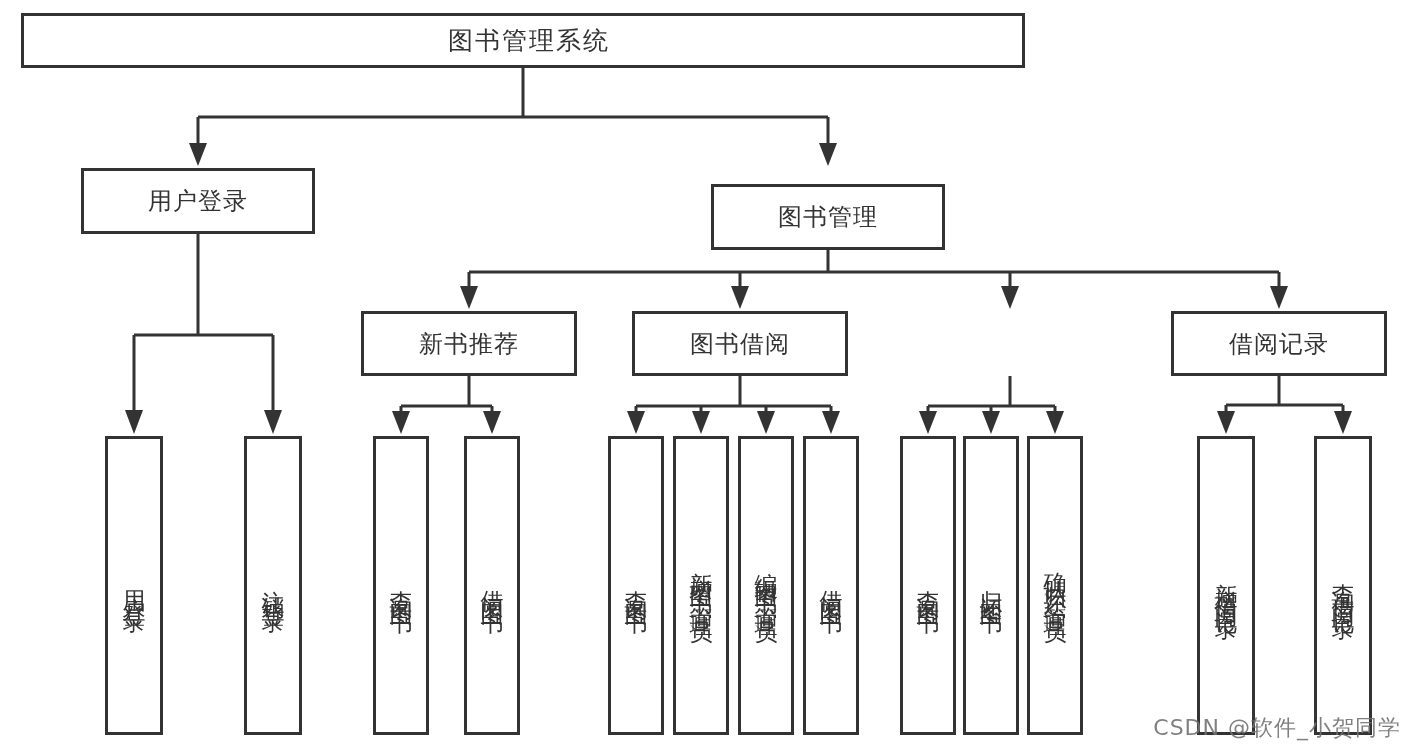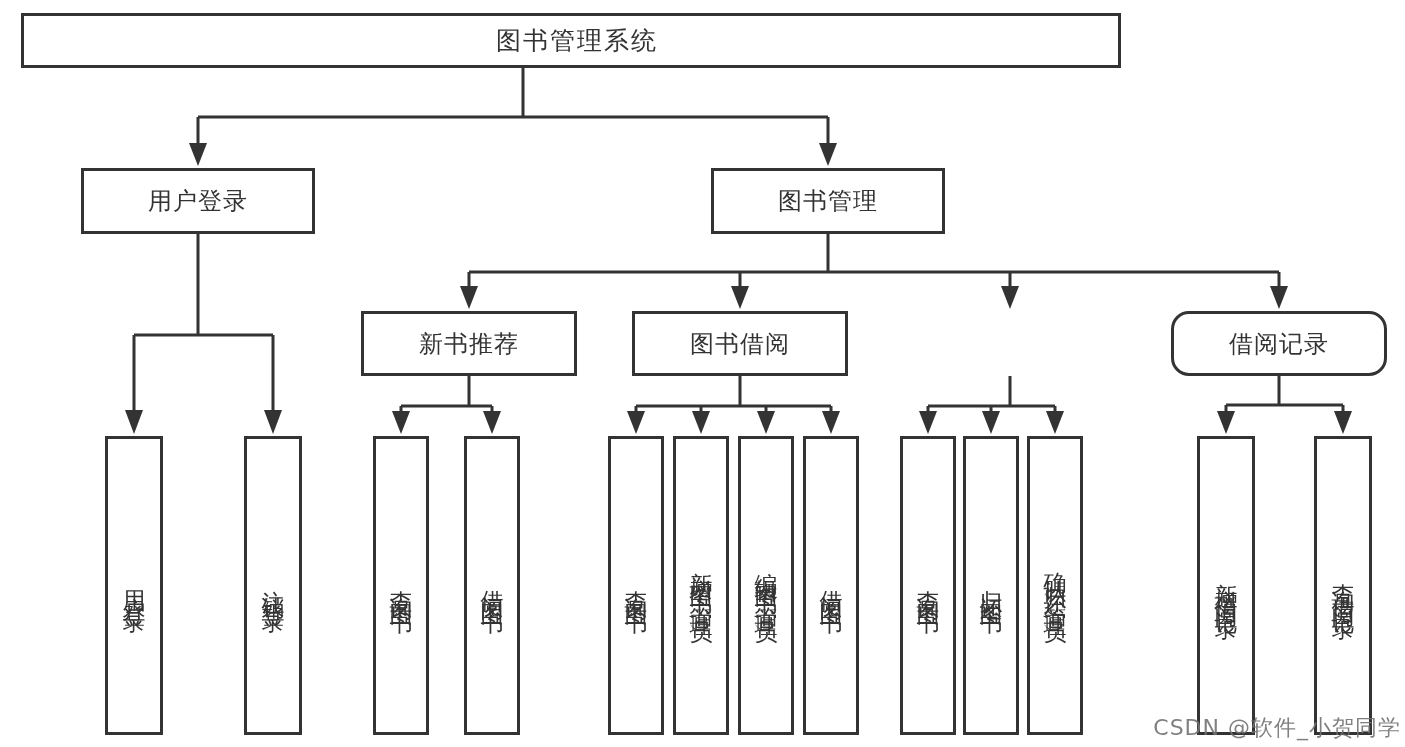--- a/index.html
+++ b/index.html
@@ -113,28 +113,28 @@
       <polygon points="1046,411 1064,411 1055,434" stroke="none"></polygon>
     </g>
 
     <g stroke="#333333" stroke-width="3" fill="#333333">
       <path d="M1279,376 V405 M1226,405 H1343 M1226,405 V413 M1343,405 V413" fill="none"></path>
       <polygon points="1217,411 1235,411 1226,434" stroke="none"></polygon>
       <polygon points="1334,411 1352,411 1343,434" stroke="none"></polygon>
     </g>
   </svg>
 
-  <div class="node hnode root-node" style="left:21px; top:13px; width:1100px; height:55px;padding-left:12px;">图书管理系统</div>
+  <div class="node hnode root-node" style="left:21px; top:13px; width:1004px; height:55px;padding-left:12px;">图书管理系统</div>
 
   <div class="node hnode" style="left:81px; top:168px; width:234px; height:66px;">用户登录</div>
-  <div class="node hnode" style="left:711px; top:168px; width:234px; height:66px;">图书管理</div>
+  <div class="node hnode" style="left:711px; top:184px; width:234px; height:66px;">图书管理</div>
 
   <div class="node hnode" style="left:361px; top:311px; width:216px; height:65px;">新书推荐</div>
   <div class="node hnode" style="left:632px; top:311px; width:216px; height:65px;">图书借阅</div>
-  <div class="node hnode" style="left:1171px; top:311px; width:216px; height:65px;border-radius:18px;">借阅记录</div>
+  <div class="node hnode" style="left:1171px; top:311px; width:216px; height:65px;">借阅记录</div>
 
   <div class="node leaf" style="left:105px; top:436px; width:58px; height:299px;">
     <span class="vtext">用户登录</span>
   </div>
   <div class="node leaf" style="left:244px; top:436px; width:58px; height:299px;">
     <span class="vtext">注销登录</span>
   </div>
 
   <div class="node leaf" style="left:373px; top:436px; width:56px; height:299px;">
     <span class="vtext">查询图书</span>

